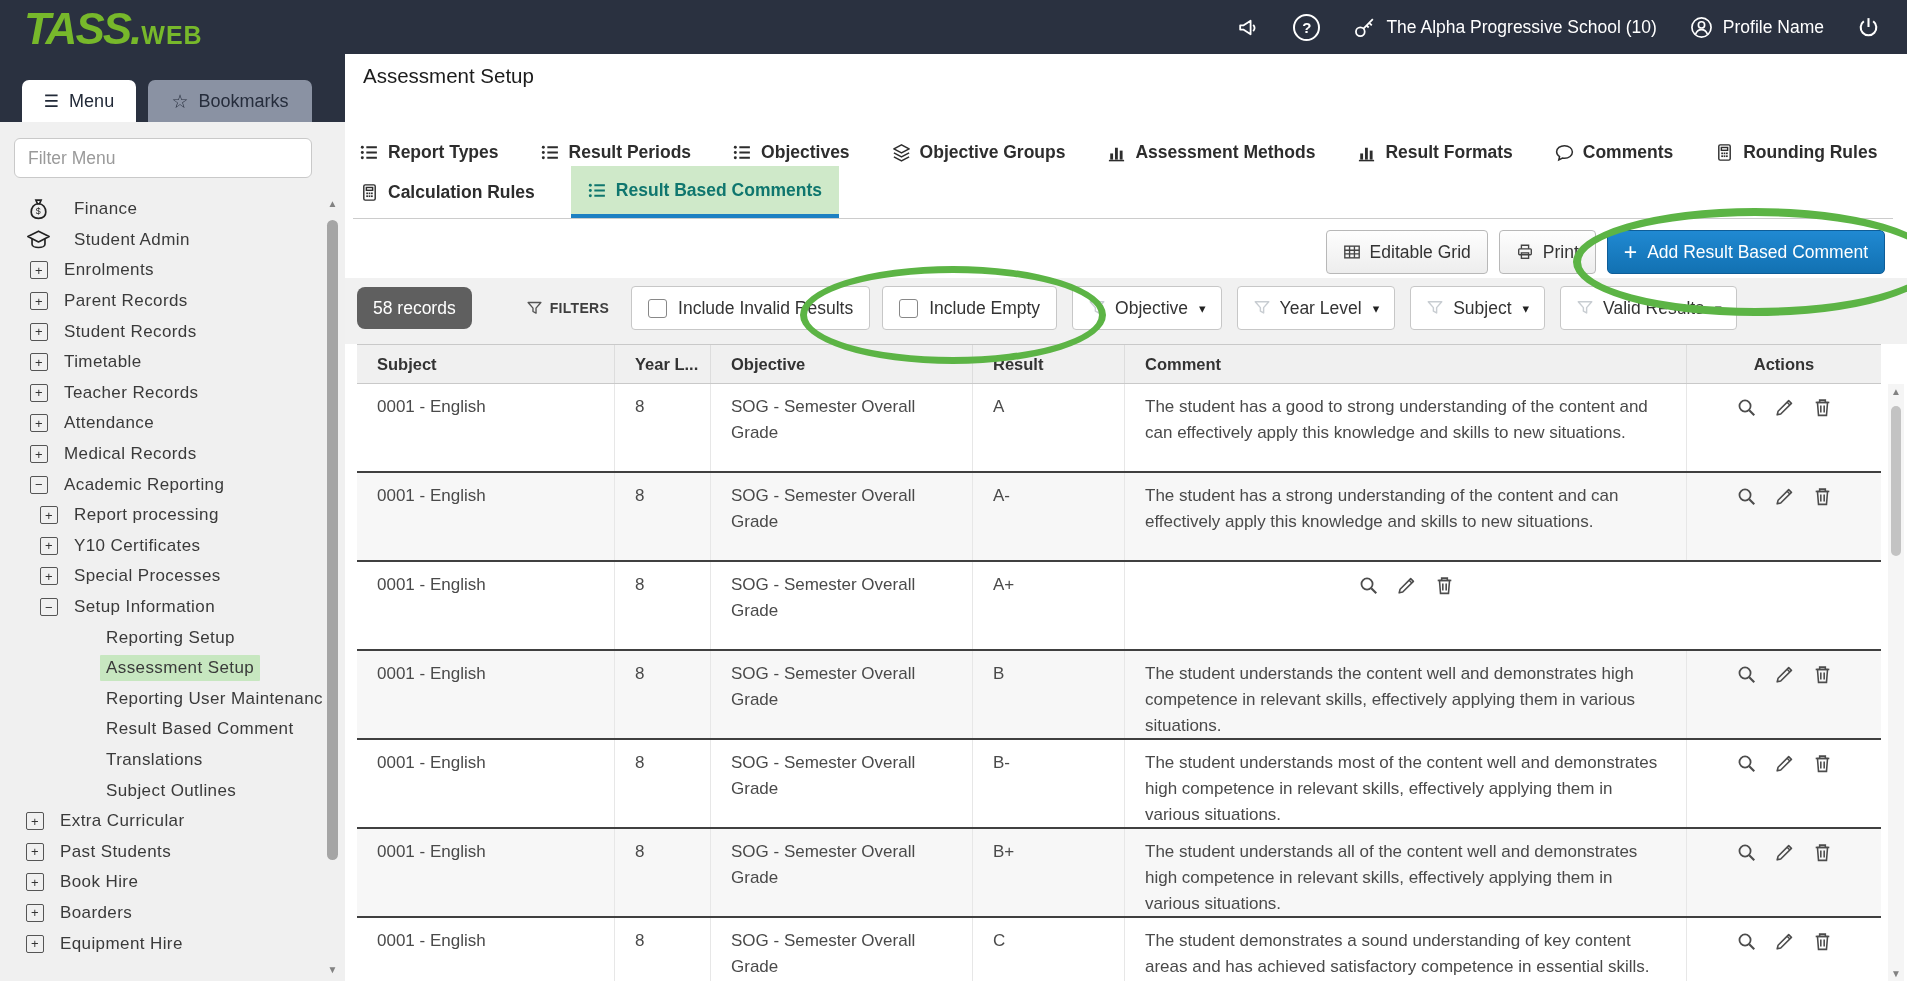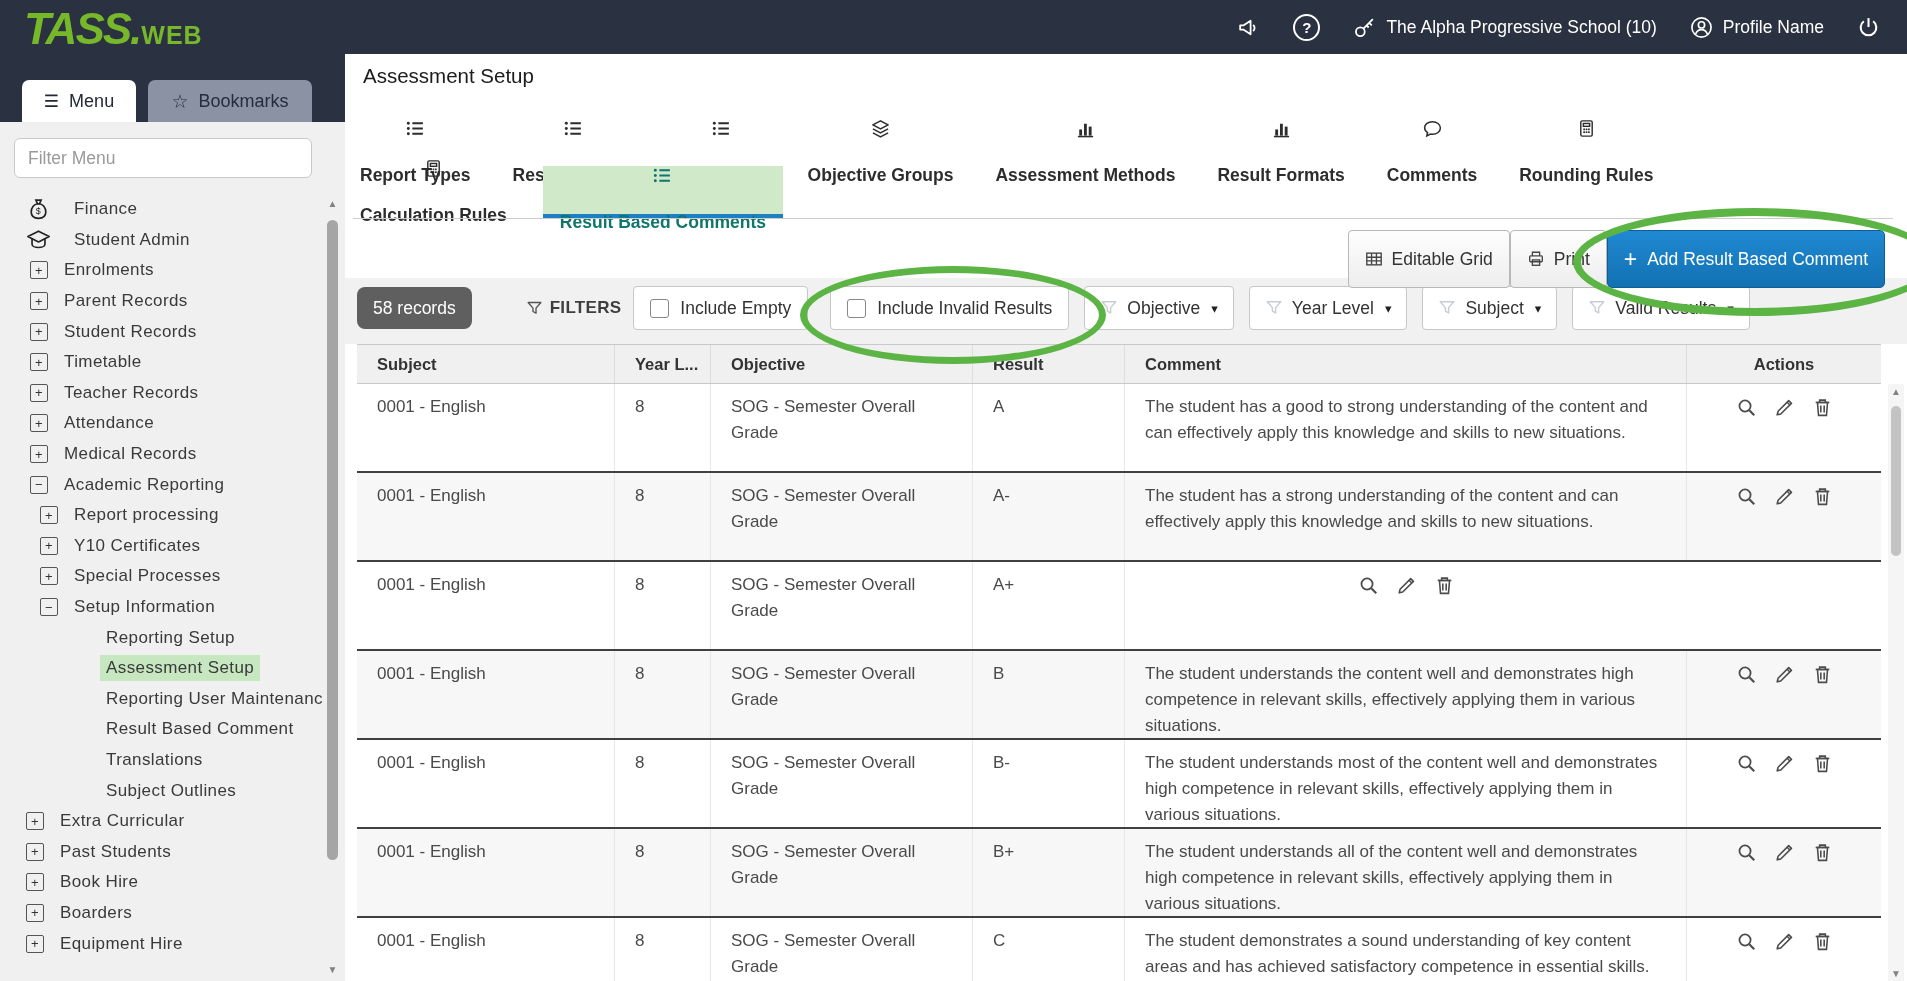--- a/index.html
+++ b/index.html
@@ -41,34 +41,34 @@
   .side-scroll .arr,.main-scroll .arr{position:absolute;left:0;width:100%;text-align:center;font-size:10px;color:#828282;cursor:pointer;}
   .arr.up{top:2px;}
   .arr.down{bottom:2px;}
   .side-scroll .thumb{position:absolute;top:24px;left:3px;width:11px;height:640px;background:#a5a5a5;border-radius:6px;cursor:pointer;}
   
   .main{position:absolute;left:345px;top:54px;right:0;bottom:0;background:#fff;}
   .page-title{position:absolute;left:18px;top:10px;font-size:20.5px;color:#1c1c1c;}
   .tabs-row{position:absolute;left:15px;display:flex;align-items:center;}
   .row1{top:80px;height:36px;gap:42px;}
   .row2{top:112px;height:52px;gap:36px;}
-  .tab{display:flex;align-items:center;gap:27px;font-size:17.5px;font-weight:bold;color:#2d2d2d;cursor:pointer;flex-direction:column;}
+  .tab{display:flex;align-items:center;gap:9px;font-size:17.5px;font-weight:bold;color:#2d2d2d;cursor:pointer;}
   .tab-icon{font-size:19px;display:inline-flex;}
   .row2 .tab.active{background:#cfe9c9;padding:0 17px;height:100%;border-bottom:4px solid #1d80c2;box-sizing:border-box;color:#0f766e;}
   .divider{position:absolute;top:164px;left:8px;right:14px;border-top:1px solid #ccc;}
-  .toolbar{position:absolute;top:176px;right:22px;display:flex;height:58px;z-index:5;}
+  .toolbar{position:absolute;top:176px;right:22px;display:flex;gap:11px;height:44px;z-index:5;}
   .btn{display:flex;align-items:center;gap:9px;border-radius:4px;font-size:17.5px;padding:0 16px;cursor:pointer;border:1px solid transparent;font-family:"Liberation Sans",sans-serif;}
   .btn-gray{background:linear-gradient(#fefefe,#ededed);border-color:#b8b8b8;color:#333;}
   .btn-gray .btn-icon{font-size:18px;color:#444;display:inline-flex;}
   .btn-blue{background:linear-gradient(#2089d2,#1271b2);border-color:#0e5d98;color:#fff;border-radius:5px;}
   .plus{font-size:23px;margin-right:1px;line-height:1;}
   .filter-strip{position:absolute;left:0;right:0;top:224px;height:66px;background:#f1f1f1;}
   .filterbar{position:absolute;left:12px;top:232px;height:44px;display:flex;align-items:center;z-index:4;}
   .records-badge{background:#5f5f5f;color:#fff;font-size:17.5px;padding:0 16px;height:42px;display:flex;align-items:center;border-radius:8px;}
-  .filters-label{margin-left:54px;display:flex;align-items:center;gap:7px;font-size:17px;font-weight:bold;color:#3e3e3e;letter-spacing:.3px;}
+  .filters-label{margin-left:54px;display:flex;gap:7px;font-size:14px;font-weight:bold;color:#3e3e3e;letter-spacing:.3px;}
   .fl-icon{font-size:17px;color:#555;display:inline-flex;}
   .chk-btn{margin-left:12px;background:#fff;border:1px solid #c7c7c7;border-radius:4px;height:44px;display:flex;align-items:center;gap:11px;padding:0 16px;font-size:17.5px;color:#333;box-sizing:border-box;cursor:pointer;}
   .ml-lg{margin-left:22px;}
   .ml-xl{margin-left:24px;}
   .chk-box{width:17px;height:17px;border:1.5px solid #888;border-radius:3px;background:#fff;flex:none;}
   .dd-btn{margin-left:15px;background:#fff;border:1px solid #c7c7c7;border-radius:4px;height:44px;display:flex;align-items:center;gap:9px;padding:0 15px;font-size:17.5px;color:#333;box-sizing:border-box;cursor:pointer;}
   .funnel-light{font-size:18px;color:#c8cdd2;display:inline-flex;}
   .caret{font-size:13px;color:#222;margin-left:2px;}
   
   .table{position:absolute;left:12px;top:290px;width:1524px;}
@@ -463,27 +463,27 @@
   <div class="filterbar">
     <div class="records-badge">58 records</div>
     <div class="filters-label">
       <span class="fl-icon">
           <svg width="1em" height="1em" viewBox="0 0 20 20" fill="none" stroke="currentColor" stroke-width="1.6" stroke-linejoin="round">
             <path d="M2.5 3h15l-5.7 6.6v5.9l-3.6-2V9.6z"></path>
           </svg>
         </span>
       <span>FILTERS</span>
     </div>
+    <div class="chk-btn ml-lg">
+      <span class="chk-box"></span>
+      <span>Include Invalid Results</span>
+    </div>
     <div class="chk-btn">
       <span class="chk-box"></span>
       <span>Include Empty</span>
-    </div>
-    <div class="chk-btn ml-lg">
-      <span class="chk-box"></span>
-      <span>Include Invalid Results</span>
     </div>
     <div class="dd-btn ml-xl">
       <span class="funnel-light">
           <svg width="1em" height="1em" viewBox="0 0 20 20" fill="none" stroke="currentColor" stroke-width="1.6" stroke-linejoin="round">
             <path d="M2.5 3h15l-5.7 6.6v5.9l-3.6-2V9.6z"></path>
           </svg>
         </span>
       <span>Objective</span>
       <span class="caret">▾</span>
     </div>

